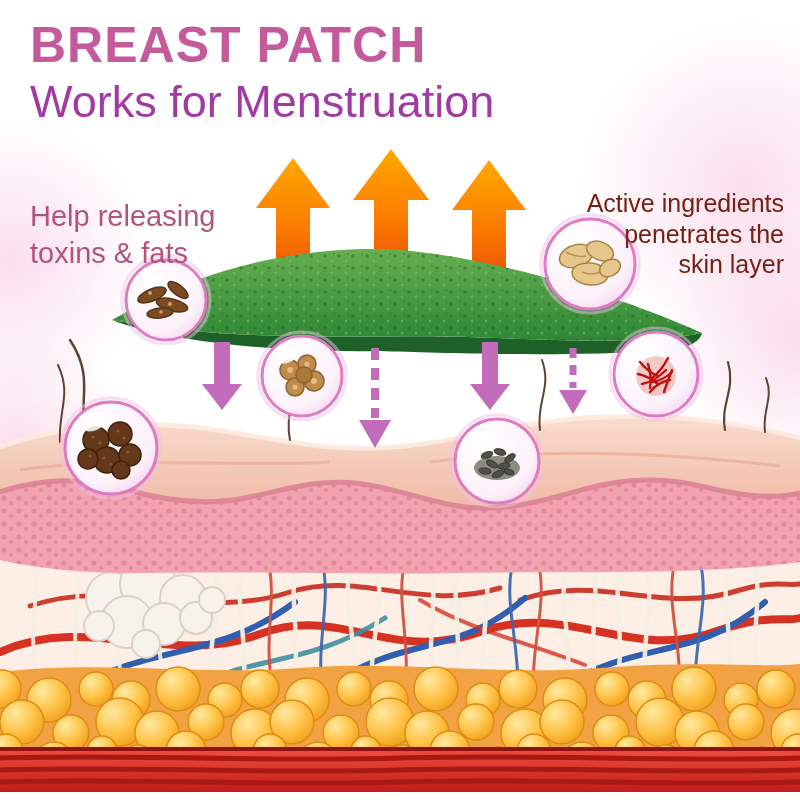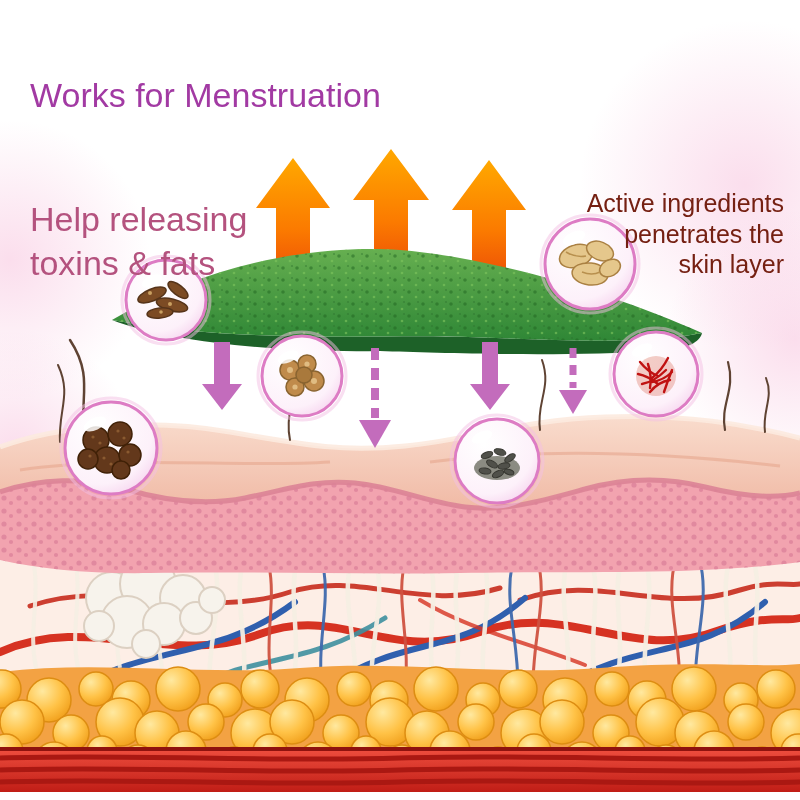--- a/index.html
+++ b/index.html
@@ -1,23 +1,23 @@
 <!DOCTYPE html>
 <html><head>
 <meta charset="utf-8">
 <style>
   html,body{margin:0;padding:0;background:#ffffff;}
   #stage{position:relative;width:800px;height:800px;background:#ffffff;overflow:hidden;
          font-family:"Liberation Sans",sans-serif;}
   #stage svg{position:absolute;left:0;top:0;}
   .title{position:absolute;left:30px;top:16px;font-size:50px;font-weight:700;
          letter-spacing:1px;color:#c4599c;white-space:nowrap;}
-  .subtitle{position:absolute;left:30px;top:76px;font-size:34px;font-weight:500;
+  .subtitle{position:absolute;left:30px;top:76px;font-size:45px;font-weight:500;
          color:#a23aa3;white-space:nowrap;}
-  .lbl-left{position:absolute;left:30px;top:198px;font-size:34px;line-height:1.28;
+  .lbl-left{position:absolute;left:30px;top:198px;font-size:29px;line-height:1.28;
          color:#b4527e;white-space:pre-line;font-weight:500;}
   .lbl-right{position:absolute;right:16px;top:144px;font-size:25px;line-height:1.22;
          color:#752012;white-space:pre-line;text-align:right;font-weight:500;margin-top:44px;}
 </style>
 </head>
 <body>
 
 <div id="stage">
 
 <svg width="800" height="800" viewBox="0 0 800 800" xmlns="http://www.w3.org/2000/svg">
@@ -339,19 +339,20 @@
       <ellipse cx="492" cy="464" rx="6" ry="3" transform="rotate(30 492 464)"></ellipse>
       <ellipse cx="504" cy="466" rx="6" ry="3" transform="rotate(-10 504 466)"></ellipse>
       <ellipse cx="485" cy="471" rx="6" ry="3" transform="rotate(8 485 471)"></ellipse>
       <ellipse cx="498" cy="474" rx="6" ry="3" transform="rotate(-24 498 474)"></ellipse>
       <ellipse cx="509" cy="472" rx="5" ry="2.6" transform="rotate(18 509 472)"></ellipse>
     </g>
     <ellipse cx="482" cy="437" rx="11" ry="5.5" transform="rotate(-25 482 437)" fill="#ffffff" opacity="0.85"></ellipse>
   </g>
 </svg>
 
+  <div class="title">BREAST PATCH</div>
   <div class="subtitle">Works for Menstruation</div>
   <div class="lbl-left">Help releasing
 toxins &amp; fats</div>
   <div class="lbl-right">Active ingredients
 penetrates the
 skin layer</div>
 </div>
 
 </body></html>

